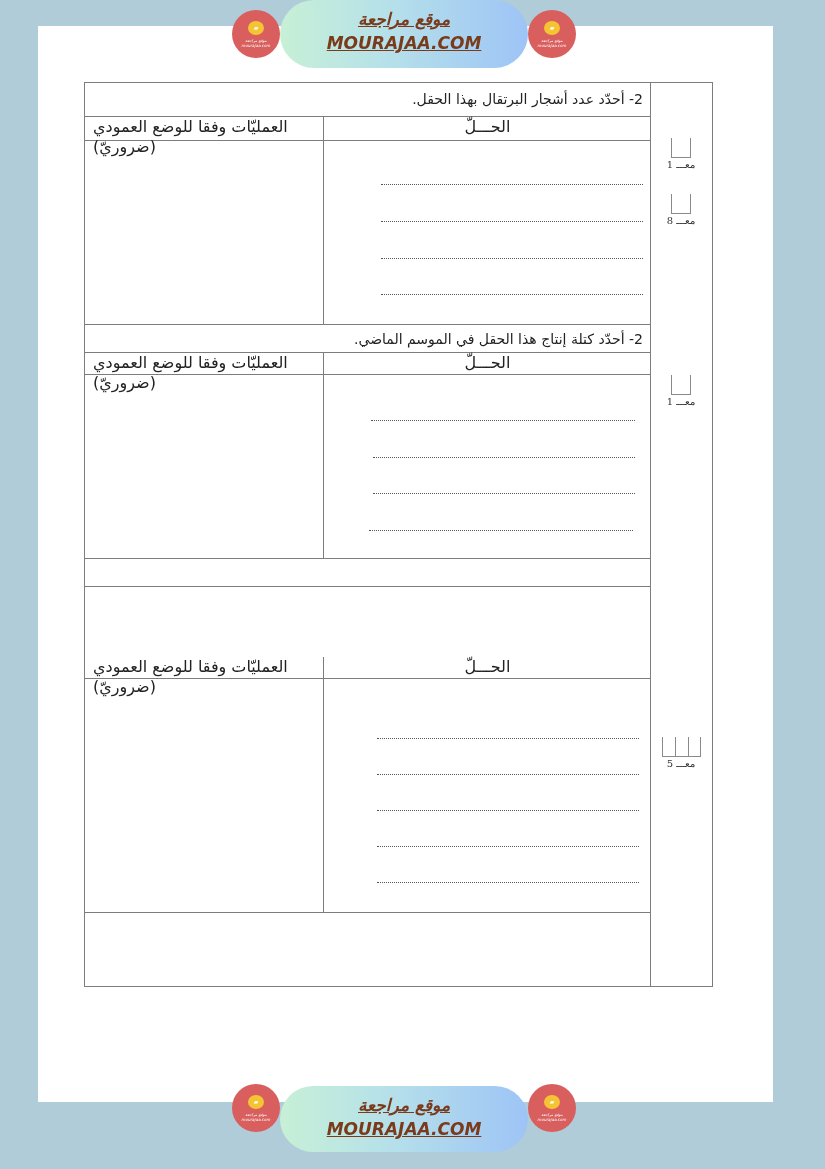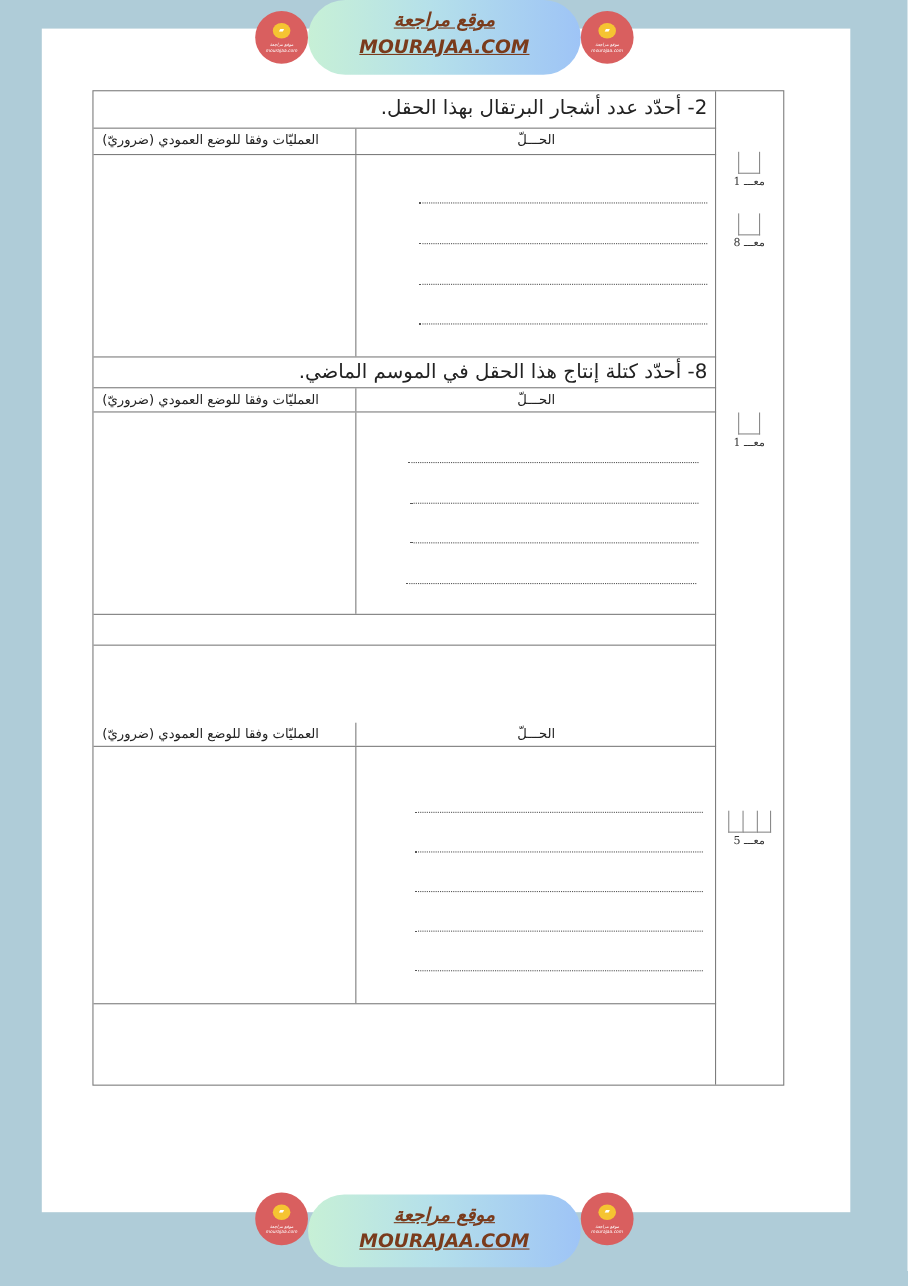--- a/index.html
+++ b/index.html
@@ -86,33 +86,33 @@
     .main {
       position: absolute; left: 0; top: 0;
       width: 566px; height: 100%;
     }
     .row {
       position: absolute; left: 0; width: 100%;
       border-bottom: 1.5px solid #7d7d7d;
     }
     .qtext {
       font-family: "DejaVu Sans", sans-serif;
-      font-size: 18px; color: #222;
+      font-size: 14px; color: #222;
       padding-right: 8px; line-height: 20px;
       direction: rtl; text-align: right;
     }
     .hdr {
       display: flex; height: 100%;
     }
     .hdr .sol, .body .sol {
       width: 328px; border-left: 1.5px solid #7d7d7d;
     }
     .hdr .ops, .body .ops { flex: 1; }
     .hdr .cell {
-      font-size: 12px; color: #222; text-align: center; line-height: 20px;
+      font-size: 16px; color: #222; text-align: center; line-height: 20px;
     }
     .hdr .ops.cell { text-align: left; padding-left: 8px; }
     .body { display: flex; height: 100%; }
     .dots {
       position: absolute;
       height: 0;
       border-top: 1.6px dotted #555;
     }
 
     .score {
@@ -196,21 +196,21 @@
         <div class="sol"></div>
         <div class="ops"></div>
       </div>
     </div>
     <div class="dots" style="right:8px; width:262px; top:101px;"></div>
     <div class="dots" style="right:8px; width:262px; top:138px;"></div>
     <div class="dots" style="right:8px; width:262px; top:175px;"></div>
     <div class="dots" style="right:8px; width:262px; top:211px;"></div>
 
     <div class="row" style="top:242px; height:28px; padding-top:4px;">
-      <div class="qtext">8- أحدّد كتلة إنتاج هذا الحقل في الموسم الماضي.</div>
+      <div class="qtext">2- أحدّد كتلة إنتاج هذا الحقل في الموسم الماضي.</div>
     </div>
     <div class="row" style="top:270px; height:22px;">
       <div class="hdr">
         <div class="sol cell">الحـــلّ</div>
         <div class="ops cell">العمليّات وفقا للوضع العمودي (ضروريّ)</div>
       </div>
     </div>
     <div class="row" style="top:292px; height:184px;">
       <div class="body">
         <div class="sol"></div>

